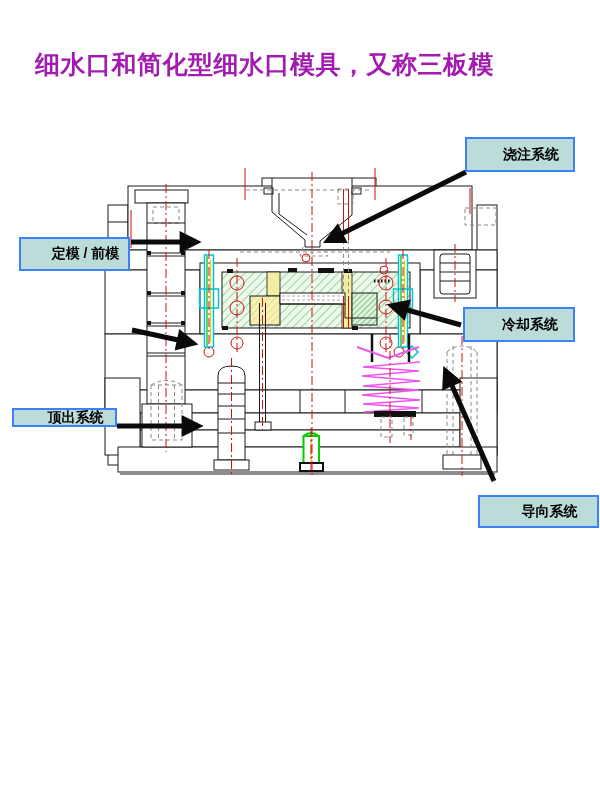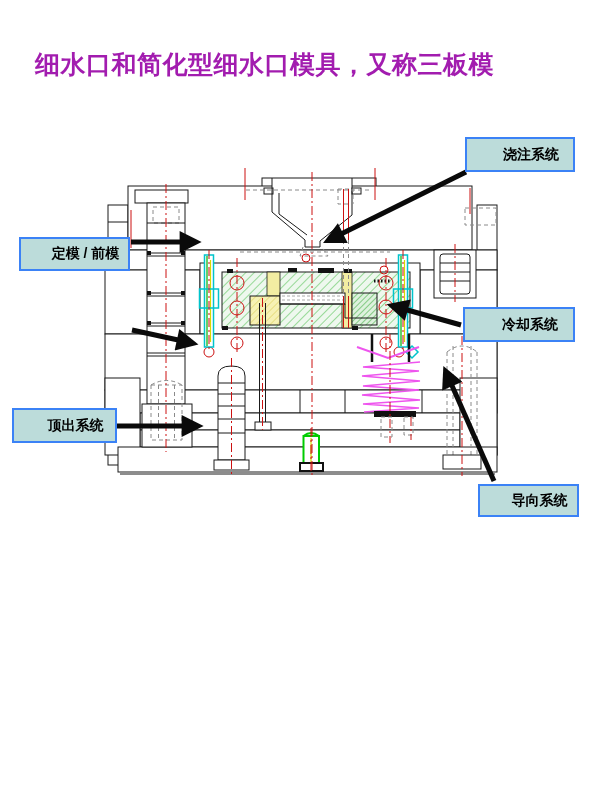--- a/index.html
+++ b/index.html
@@ -7,22 +7,22 @@
          font-family:"Liberation Sans","DejaVu Sans",sans-serif;}
   #title{position:absolute;left:35px;top:48px;width:540px;font-size:25px;font-weight:700;
          color:#a21caf;letter-spacing:0.5px;white-space:nowrap;}
   .callout{position:absolute;background:#bcdcda;border:2px solid #3b82f6;box-sizing:border-box;
            font-size:14px;font-weight:700;color:#000;display:flex;align-items:center;
            justify-content:center;white-space:nowrap;padding-left:22px;}
   #co-pouring {left:465px;top:137px;width:110px;height:35px;}
   #co-fixed  {left:19px; top:225px;width:111px;height:34px;margin-top:12px;}
   #co-moving {left:21px; top:313px;width:110px;height:34px;}
   #co-cooling{left:463px;top:307px;width:112px;height:35px;}
-  #co-eject  {left:12px; top:408px;width:105px;height:35px;}
-  #co-guide  {left:478px;top:484px;width:101px;height:33px;}
+  #co-eject  {left:12px; top:408px;width:105px;height:19px;}
+  #co-guide  {left:478px;top:495px;width:121px;height:33px;}
   svg{position:absolute;left:0;top:0;}
   .oln{stroke:#1a1a1a;stroke-width:1;fill:none;}
   .wht{stroke:#1a1a1a;stroke-width:1;fill:#ffffff;}
   .hid{stroke:#8a8a8a;stroke-width:1;fill:none;stroke-dasharray:4 3;}
   .red{stroke:#cc1111;stroke-width:1;fill:none;}
   .redc{stroke:#cc1111;stroke-width:1;fill:none;stroke-dasharray:9 3 2 3;}
   .arrow{stroke:#0a0a0a;stroke-width:5;fill:none;}
 </style>
 </head>
 <body>

